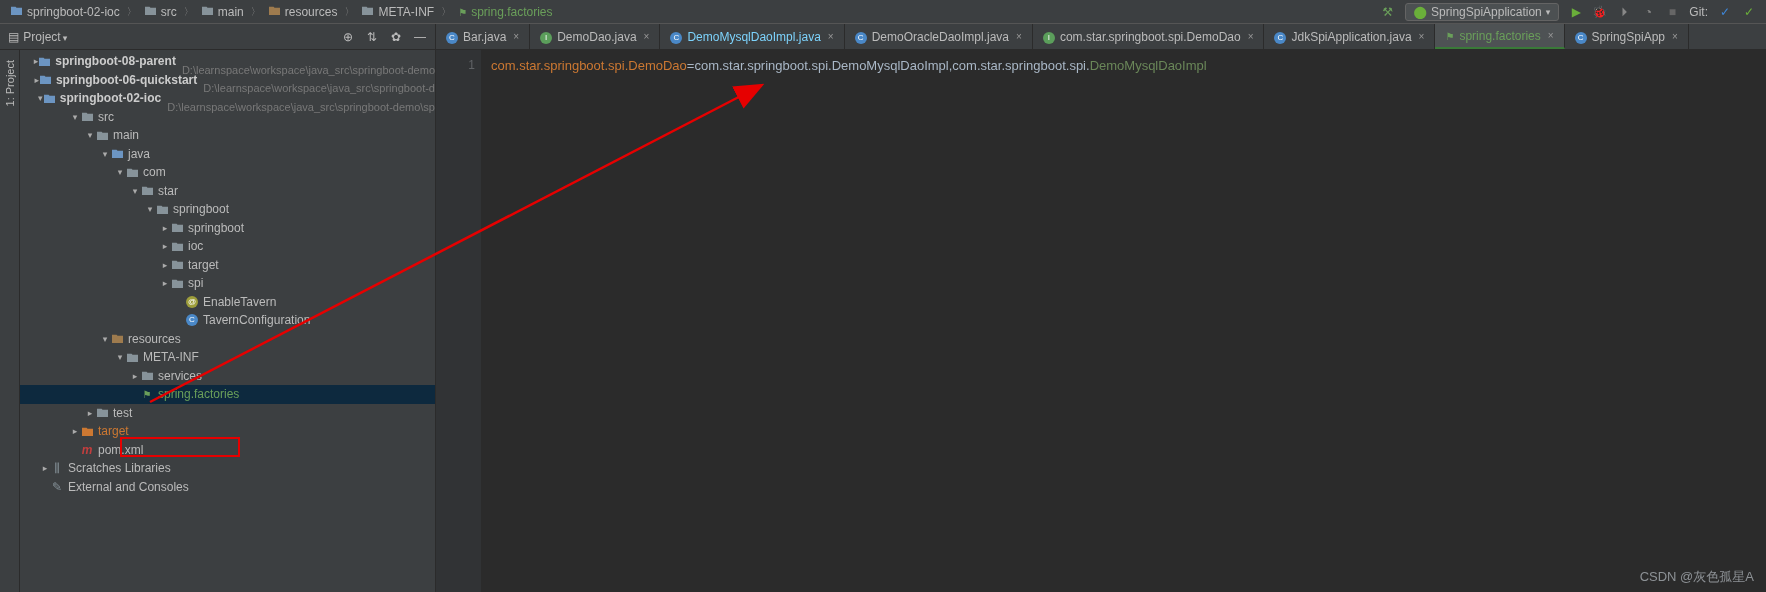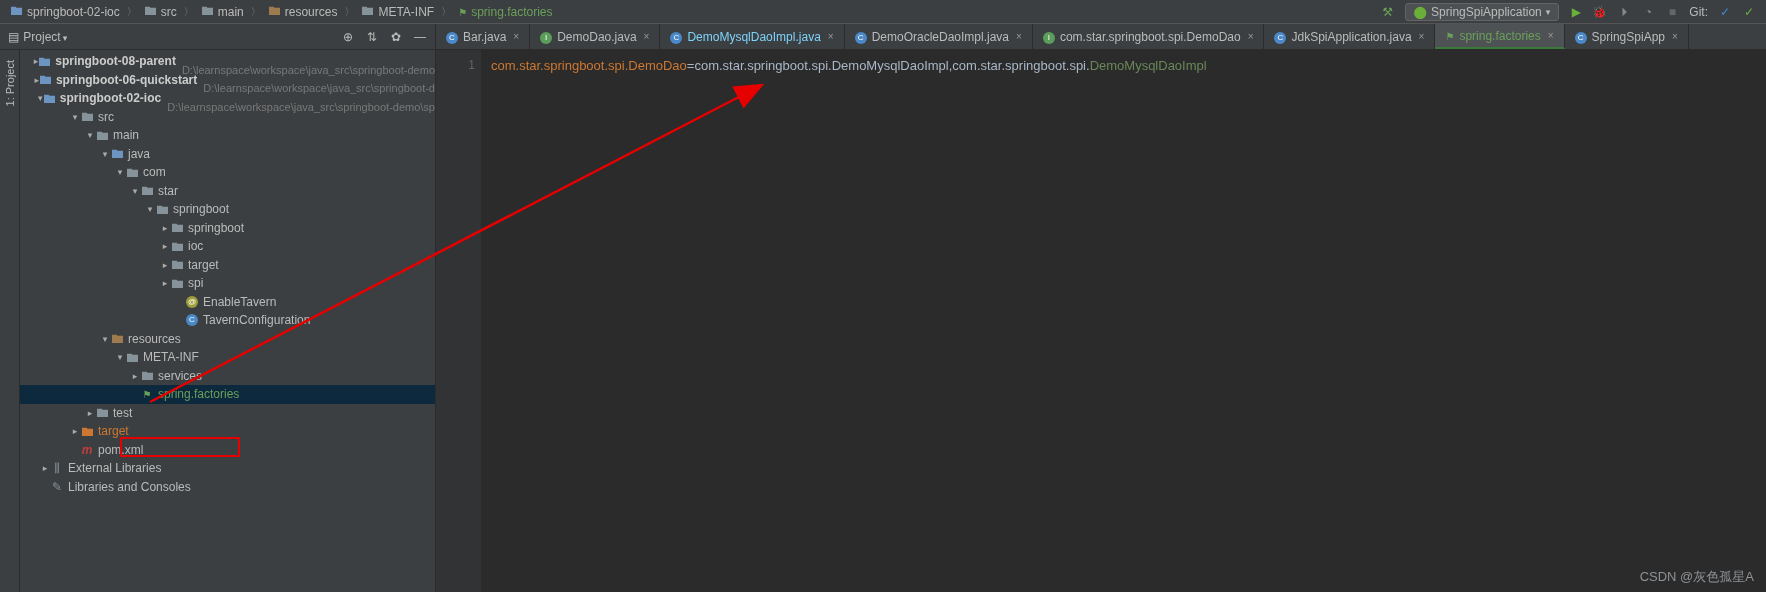--- a/index.html
+++ b/index.html
@@ -385,29 +385,29 @@
           <span style="color:#c23e3e;font-weight:bold;font-style:italic">m</span>
         </span>
         <span class="lbl">pom.xml</span>
       </div>
       <div class="tree-row">
         <span class="indent" style="width:20px"></span>
         <span class="arrow">▸</span>
         <span class="ico">
           <span style="color:#87939A">⫼</span>
         </span>
-        <span class="lbl">External Libraries</span>
+        <span class="lbl">Scratches Libraries</span>
       </div>
       <div class="tree-row">
         <span class="indent" style="width:20px"></span>
         <span class="arrow"></span>
         <span class="ico">
           <span style="color:#87939A">✎</span>
         </span>
-        <span class="lbl">Libraries and Consoles</span>
+        <span class="lbl">External and Consoles</span>
       </div>
     </div>
   <div class="editor">
     <div class="gutter"><span>1</span></div>
     <div class="code">
       <span class="k1">com.star.springboot.spi.DemoDao</span><span class="eq">=</span><span class="v1">com.star.springboot.spi.DemoMysqlDaoImpl,com.star.springboot.spi.</span><span class="v2">DemoMysqlDaoImpl</span>
     </div>
   </div>
 </div>
 

